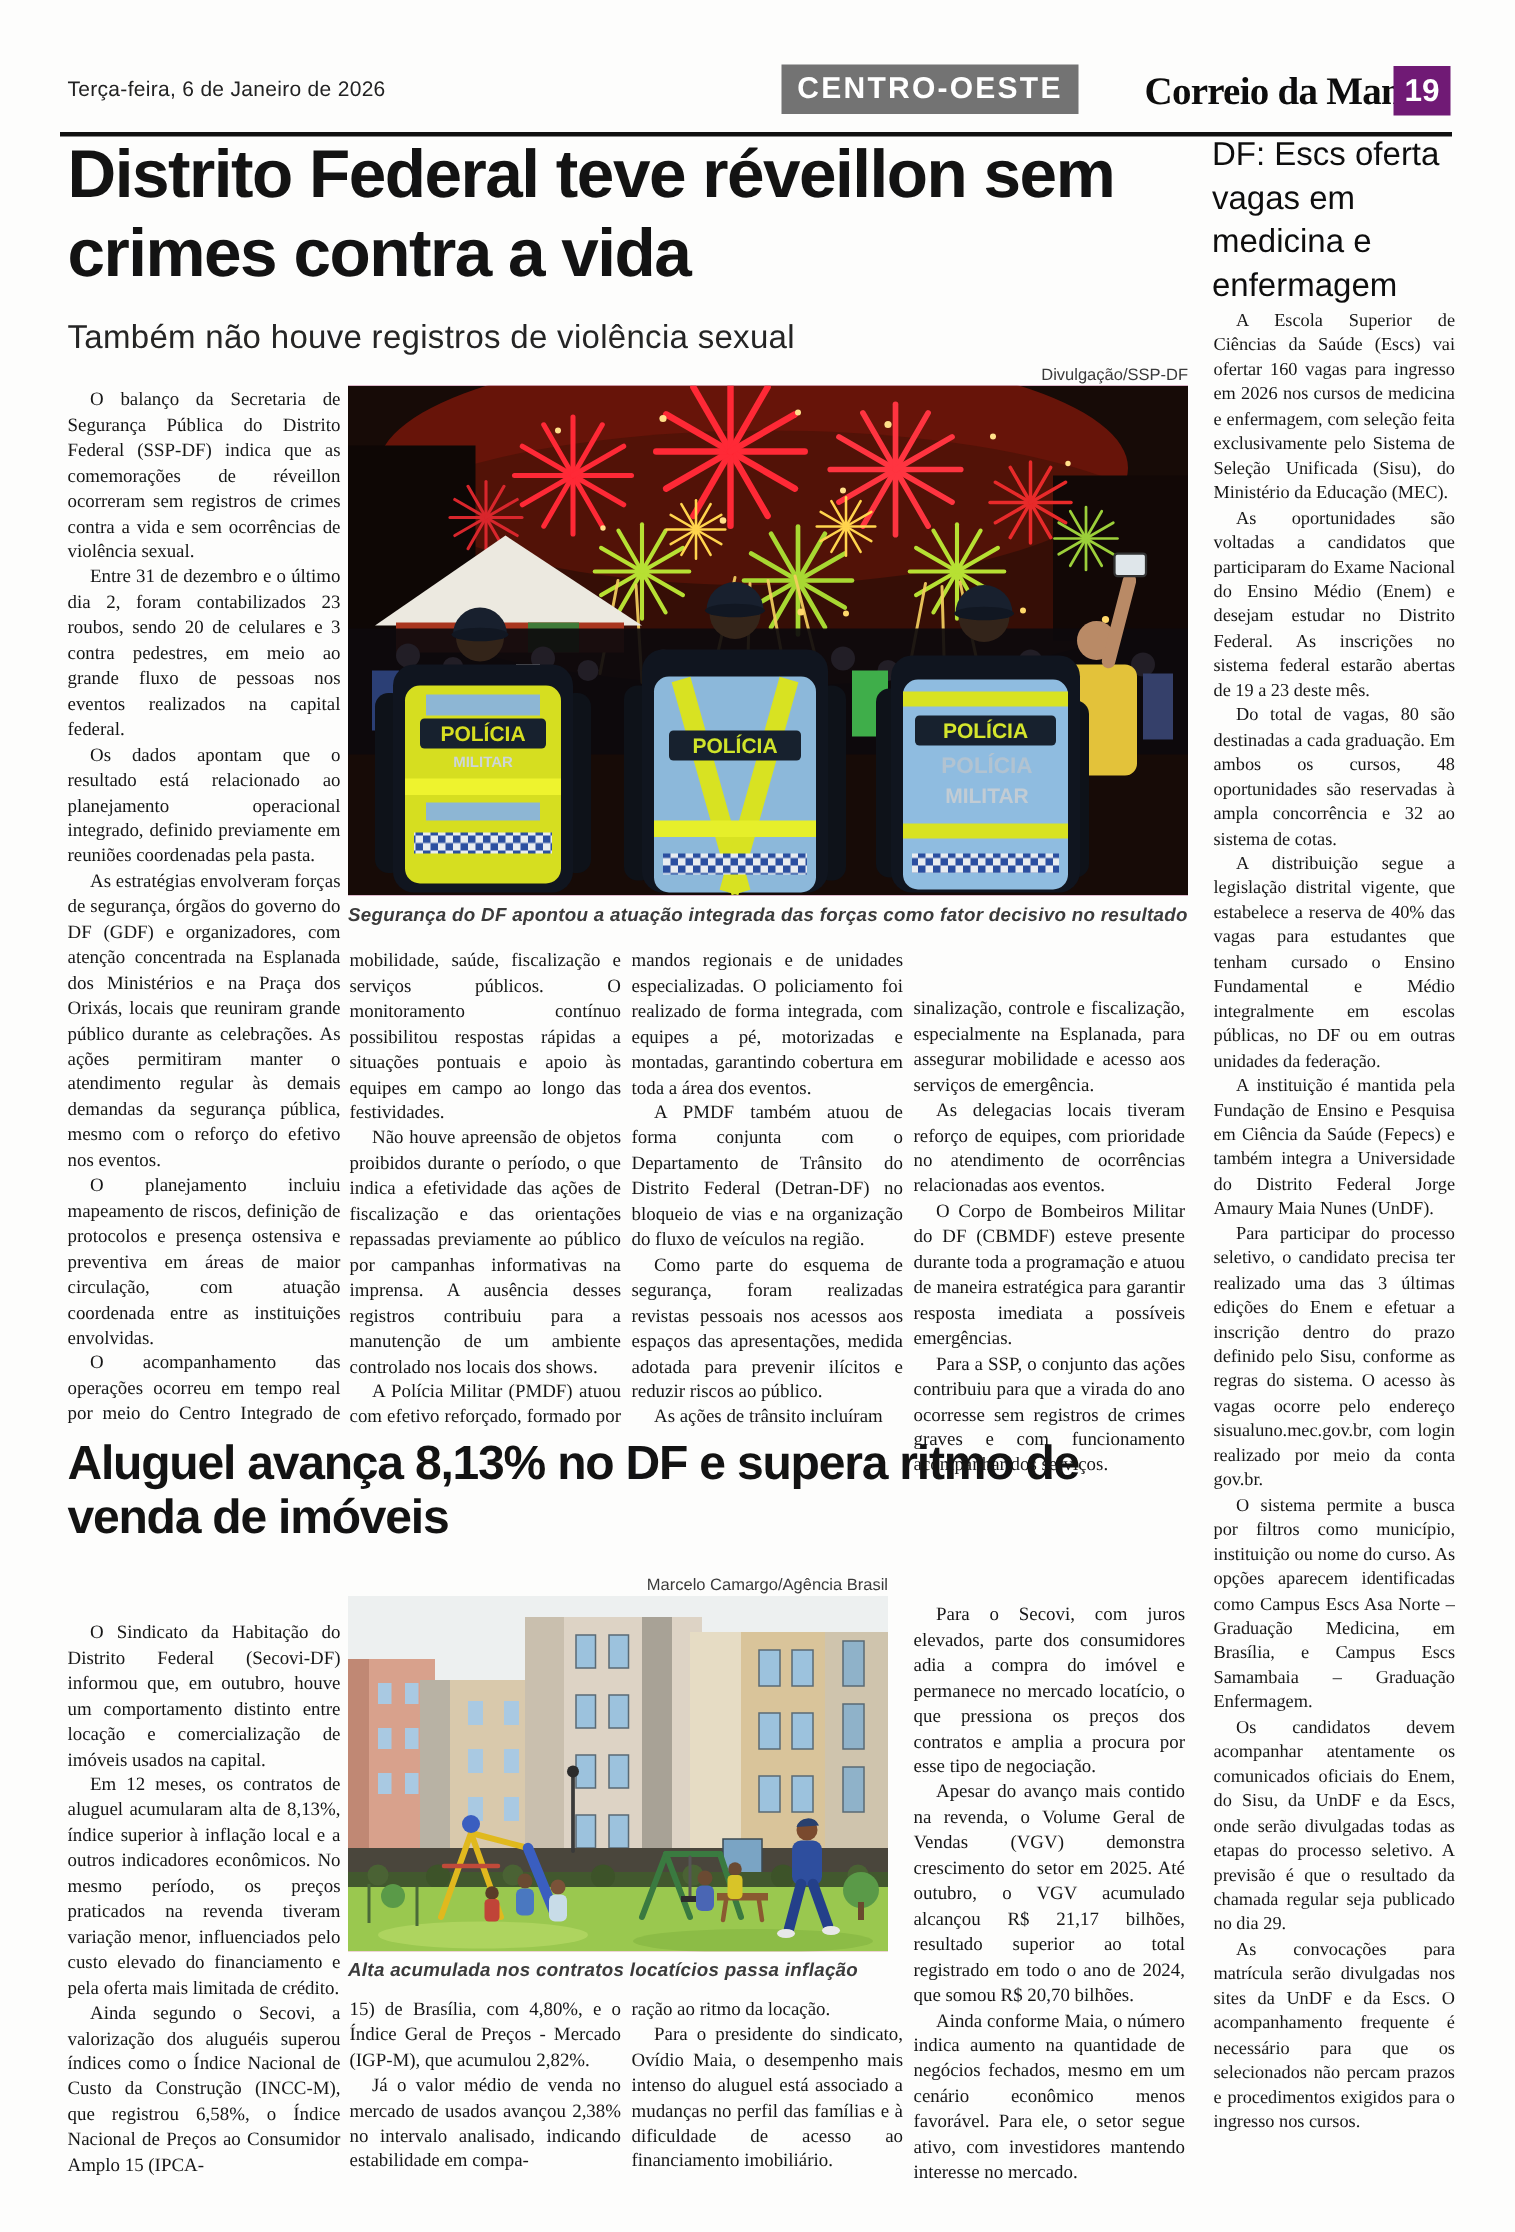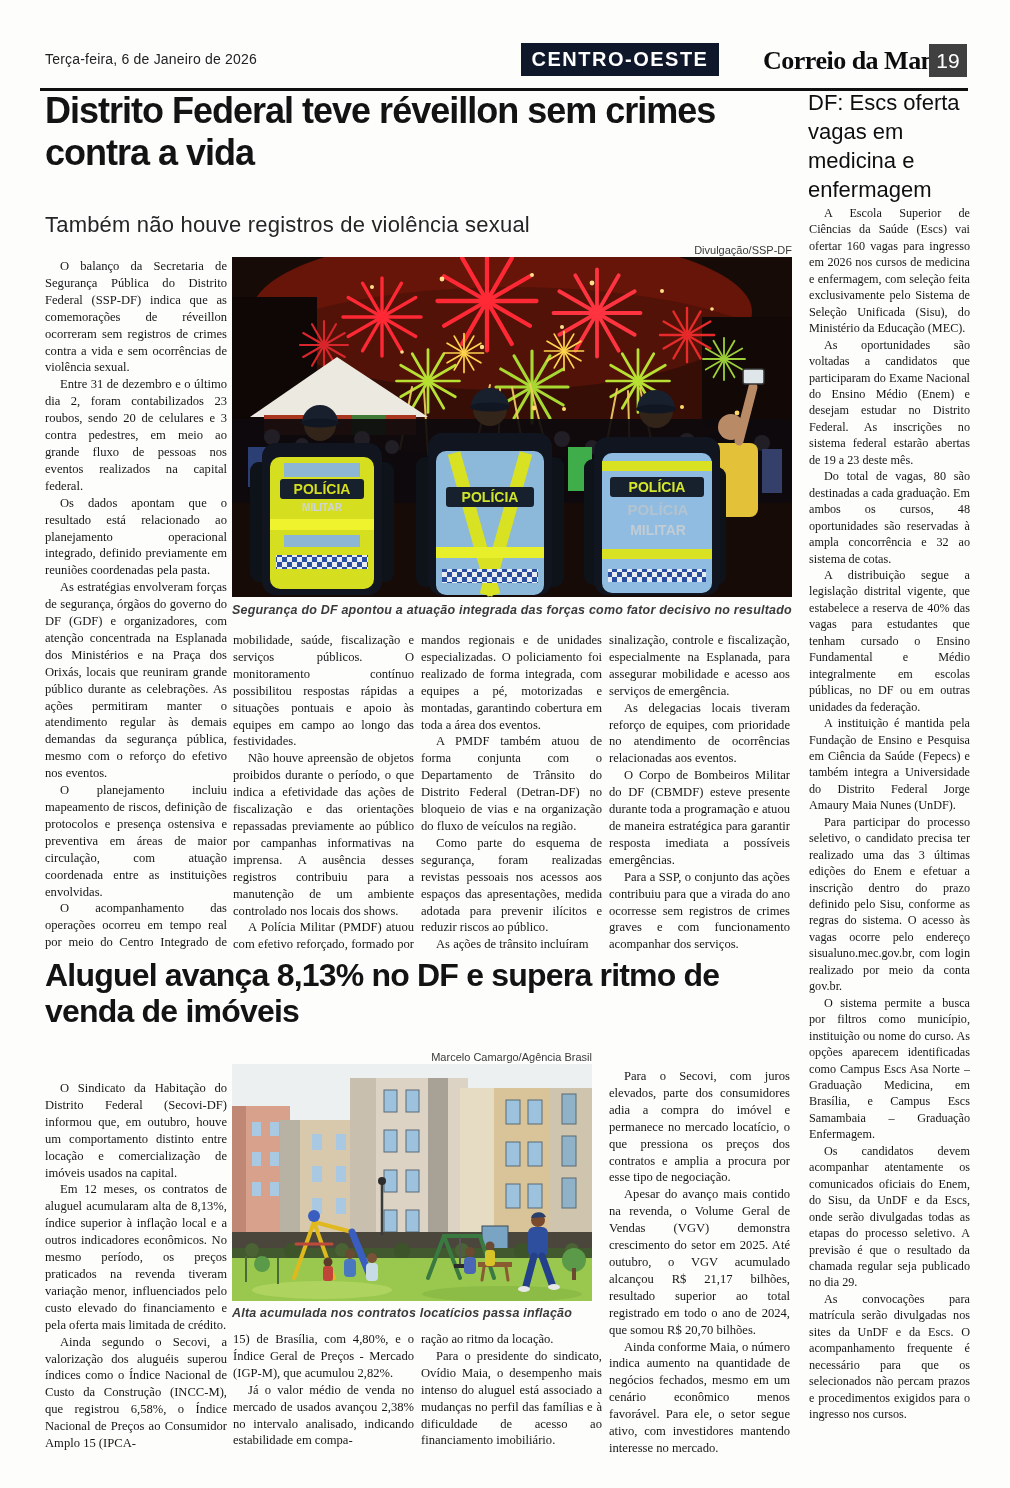--- a/index.html
+++ b/index.html
@@ -3,29 +3,29 @@
 <meta charset="utf-8">
 <style>
   html,body{margin:0;padding:0;background:#e9e9e9;}
   #page{position:relative;width:1010px;height:1488px;margin:0 auto;background:#fdfdfc;overflow:hidden;
         font-family:"Liberation Sans",sans-serif;color:#1a1a1a;padding-left:45px;}
   .abs{position:absolute;}
 
   
   .date{left:45px;top:51px;font-size:14px;color:#222;letter-spacing:.2px;}
   .rule{left:40px;top:88px;width:928px;height:3px;background:#101010;}
-  .section-box{left:521px;top:43px;width:198px;height:33px;background:#0f172a;color:#fff;
+  .section-box{left:521px;top:43px;width:198px;height:33px;background:#737373;color:#fff;
                display:flex;align-items:center;justify-content:center;font-size:20px;font-weight:700;letter-spacing:1.5px;}
   .nameplate{left:763px;top:46px;width:162px;font-family:"Liberation Serif",serif;font-size:26px;font-weight:700;
              color:#0d0d0d;letter-spacing:-.5px;white-space:nowrap;}
-  .page-box{left:929px;top:44px;width:38px;height:33px;background:#404040;color:#fff;display:flex;
-            align-items:center;justify-content:center;font-size:21px;font-weight:400;}
+  .page-box{left:929px;top:44px;width:38px;height:33px;background:#701a75;color:#fff;display:flex;
+            align-items:center;justify-content:center;font-size:21px;font-weight:700;}
 
   
-  .h1{left:45px;top:90px;width:745px;font-size:36px;line-height:1.17;font-weight:700;letter-spacing:-1px;color:#131313;}
+  .h1{left:45px;top:90px;width:745px;font-size:45px;line-height:1.17;font-weight:700;letter-spacing:-1px;color:#131313;}
   .sub{left:45px;top:212px;width:740px;font-size:22px;color:#252525;letter-spacing:.2px;}
   .h2{left:45px;top:957px;width:745px;font-size:32px;line-height:1.13;font-weight:700;letter-spacing:-.8px;color:#131313;}
   .side-h{left:808px;top:88px;width:170px;font-size:22px;line-height:1.32;font-weight:400;color:#0e0e0e;}
 
   
   .credit{font-size:11px;color:#3a3a3a;text-align:right;}
   .credit1{left:232px;top:244px;width:560px;}
   .credit2{left:232px;top:1051px;width:360px;}
   .photo{overflow:hidden;background:#f9a8d4;}
   .photo1{left:232px;top:257px;width:560px;height:340px;}
@@ -34,21 +34,21 @@
   .cap1{left:232px;top:603px;width:560px;}
   .cap2{left:232px;top:1306px;width:360px;}
 
   
   .col{font-family:"Liberation Serif",serif;font-size:12.6px;line-height:16.9px;text-align:justify;color:#161616;overflow:hidden;}
   .col p{margin:0;text-indent:15px;}
   .cont p:first-child{text-indent:0;}
   .a1c1{left:45px;top:258px;width:182px;height:694px;}
   .a1c2{left:233px;top:632px;width:181px;height:320px;}
   .a1c3{left:421px;top:632px;width:181px;height:320px;}
-  .a1c4{left:609px;top:632px;width:181px;height:320px;}
+  .a1c4{left:609px;top:664px;width:181px;height:320px;}
   .a2c1{left:45px;top:1080px;width:182px;height:400px;}
   .a2c2{left:233px;top:1331px;width:181px;height:140px;}
   .a2c3{left:421px;top:1331px;width:181px;height:140px;}
   .a2c4{left:609px;top:1068px;width:181px;height:400px;}
   .sidecol{left:809px;top:205px;width:161px;height:1262px;font-size:12.2px;line-height:16.45px;}
 </style>
 </head>
 <body>
 
 <div id="page">

